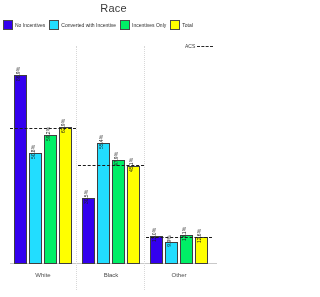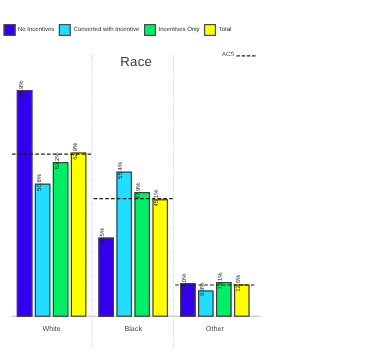--- a/index.html
+++ b/index.html
@@ -11,21 +11,20 @@
     position:relative;
   }
   #chart-root{position:absolute;inset:0;}
 
   
   .chart-title{
     position:absolute;top:2px;left:0;width:227px;
     text-align:center;
     font-size:11px;color:#3a3a3a;
     letter-spacing:0.2px;
-    margin-top:44px;
   }
 
   
   .legend{
     position:absolute;top:19px;left:3px;
     width:221px;height:12px;
     display:flex;align-items:center;
     gap:0;
   }
   .legend-item{display:flex;align-items:center;height:12px;}

